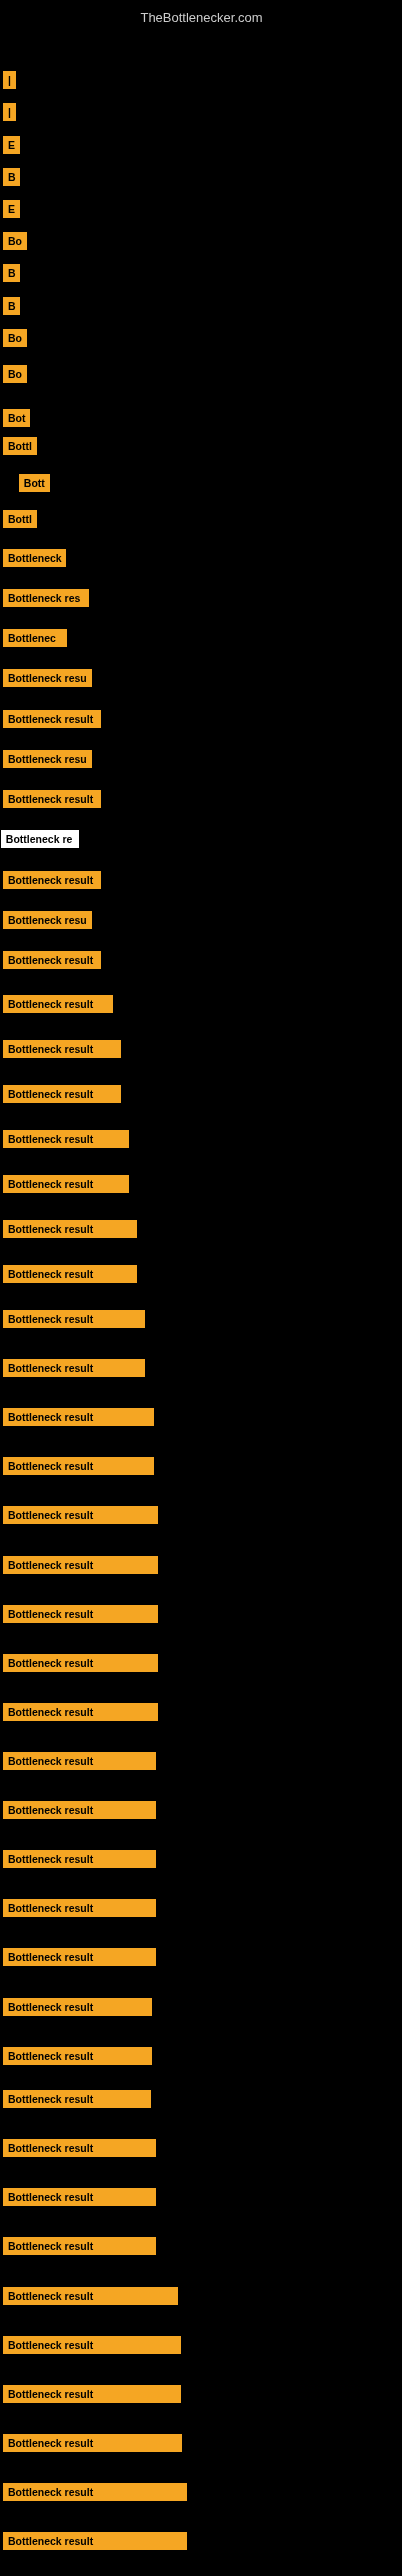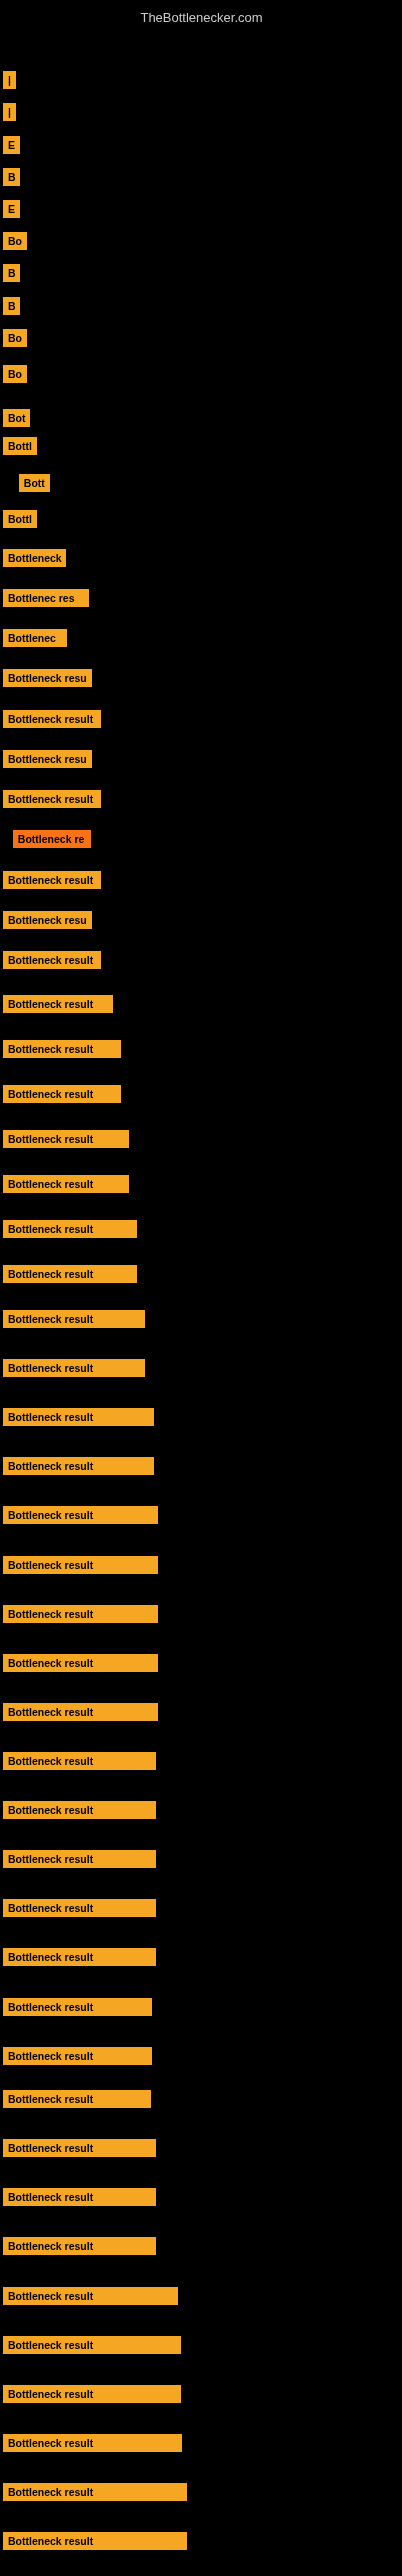--- a/index.html
+++ b/index.html
@@ -79,39 +79,39 @@
     <div style="position: absolute; top: 431px; left: 0px; display: flex; align-items: center; height: 40px;">
       <span style="background-color: rgb(245, 166, 35); color: rgb(0, 0, 0); font-size: 10.5px; font-weight: bold; padding: 3.2px 4.8px; white-space: nowrap; display: inline-block; margin-left: 19px; min-width: 29px;">Bott</span>
     </div>
     <div style="position: absolute; top: 467px; left: 0px; display: flex; align-items: center; height: 40px;">
       <span style="background-color: rgb(245, 166, 35); color: rgb(0, 0, 0); font-size: 10.5px; font-weight: bold; padding: 3.2px 4.8px; white-space: nowrap; display: inline-block; margin-left: 3.2px; min-width: 32px;">Bottl</span>
     </div>
     <div style="position: absolute; top: 506px; left: 0px; display: flex; align-items: center; height: 40px;">
       <span style="background-color: rgb(245, 166, 35); color: rgb(0, 0, 0); font-size: 10.5px; font-weight: bold; padding: 3.2px 4.8px; white-space: nowrap; display: inline-block; margin-left: 3.2px; min-width: 58px;">Bottleneck</span>
     </div>
     <div style="position: absolute; top: 546px; left: 0px; display: flex; align-items: center; height: 40px;">
-      <span style="background-color: rgb(245, 166, 35); color: rgb(0, 0, 0); font-size: 10.5px; font-weight: bold; padding: 3.2px 4.8px; white-space: nowrap; display: inline-block; margin-left: 3.2px; min-width: 86px;">Bottlenec res</span>
+      <span style="background-color: rgb(245, 166, 35); color: rgb(0, 0, 0); font-size: 10.5px; font-weight: bold; padding: 3.2px 4.8px; white-space: nowrap; display: inline-block; margin-left: 3.2px; min-width: 86px;">Bottleneck res</span>
     </div>
     <div style="position: absolute; top: 586px; left: 0px; display: flex; align-items: center; height: 40px;">
       <span style="background-color: rgb(245, 166, 35); color: rgb(0, 0, 0); font-size: 10.5px; font-weight: bold; padding: 3.2px 4.8px; white-space: nowrap; display: inline-block; margin-left: 3.2px; min-width: 64px;">Bottlenec</span>
     </div>
     <div style="position: absolute; top: 626px; left: 0px; display: flex; align-items: center; height: 40px;">
       <span style="background-color: rgb(245, 166, 35); color: rgb(0, 0, 0); font-size: 10.5px; font-weight: bold; padding: 3.2px 4.8px; white-space: nowrap; display: inline-block; margin-left: 3.2px; min-width: 89px;">Bottleneck resu</span>
     </div>
     <div style="position: absolute; top: 667px; left: 0px; display: flex; align-items: center; height: 40px;">
       <span style="background-color: rgb(245, 166, 35); color: rgb(0, 0, 0); font-size: 10.5px; font-weight: bold; padding: 3.2px 4.8px; white-space: nowrap; display: inline-block; margin-left: 3.2px; min-width: 98px;">Bottleneck result</span>
     </div>
     <div style="position: absolute; top: 707px; left: 0px; display: flex; align-items: center; height: 40px;">
       <span style="background-color: rgb(245, 166, 35); color: rgb(0, 0, 0); font-size: 10.5px; font-weight: bold; padding: 3.2px 4.8px; white-space: nowrap; display: inline-block; margin-left: 3.2px; min-width: 89px;">Bottleneck resu</span>
     </div>
     <div style="position: absolute; top: 747px; left: 0px; display: flex; align-items: center; height: 40px;">
       <span style="background-color: rgb(245, 166, 35); color: rgb(0, 0, 0); font-size: 10.5px; font-weight: bold; padding: 3.2px 4.8px; white-space: nowrap; display: inline-block; margin-left: 3.2px; min-width: 98px;">Bottleneck result</span>
     </div>
     <div style="position: absolute; top: 787px; left: 0px; display: flex; align-items: center; height: 40px;">
-      <span style="background-color: #f97316; color: rgb(0, 0, 0); font-size: 10.5px; font-weight: bold; padding: 3.2px 4.8px; white-space: nowrap; display: inline-block; margin-left: 13px; min-width: 78px;">Bottleneck re</span>
+      <span style="background-color: #ffffff; color: rgb(0, 0, 0); font-size: 10.5px; font-weight: bold; padding: 3.2px 4.8px; white-space: nowrap; display: inline-block; margin-left: 1px; min-width: 78px;">Bottleneck re</span>
     </div>
     <div style="position: absolute; top: 828px; left: 0px; display: flex; align-items: center; height: 40px;">
       <span style="background-color: rgb(245, 166, 35); color: rgb(0, 0, 0); font-size: 10.5px; font-weight: bold; padding: 3.2px 4.8px; white-space: nowrap; display: inline-block; margin-left: 3.2px; min-width: 98px;">Bottleneck result</span>
     </div>
     <div style="position: absolute; top: 868px; left: 0px; display: flex; align-items: center; height: 40px;">
       <span style="background-color: rgb(245, 166, 35); color: rgb(0, 0, 0); font-size: 10.5px; font-weight: bold; padding: 3.2px 4.8px; white-space: nowrap; display: inline-block; margin-left: 3.2px; min-width: 89px;">Bottleneck resu</span>
     </div>
     <div style="position: absolute; top: 908px; left: 0px; display: flex; align-items: center; height: 40px;">
       <span style="background-color: rgb(245, 166, 35); color: rgb(0, 0, 0); font-size: 10.5px; font-weight: bold; padding: 3.2px 4.8px; white-space: nowrap; display: inline-block; margin-left: 3.2px; min-width: 98px;">Bottleneck result</span>
     </div>

